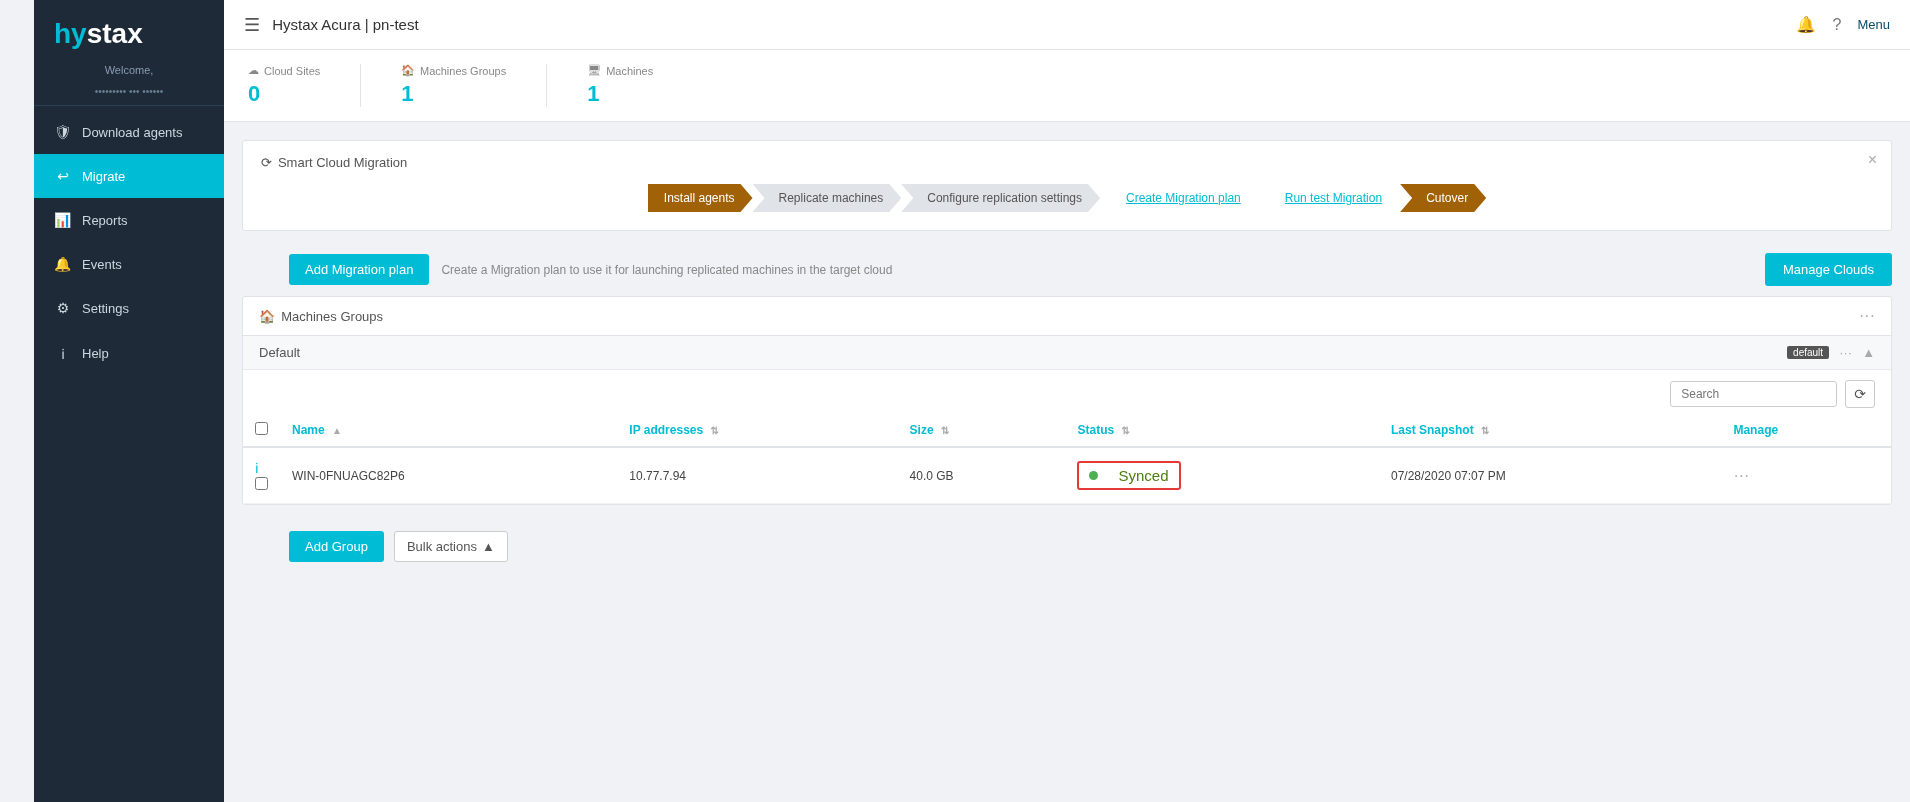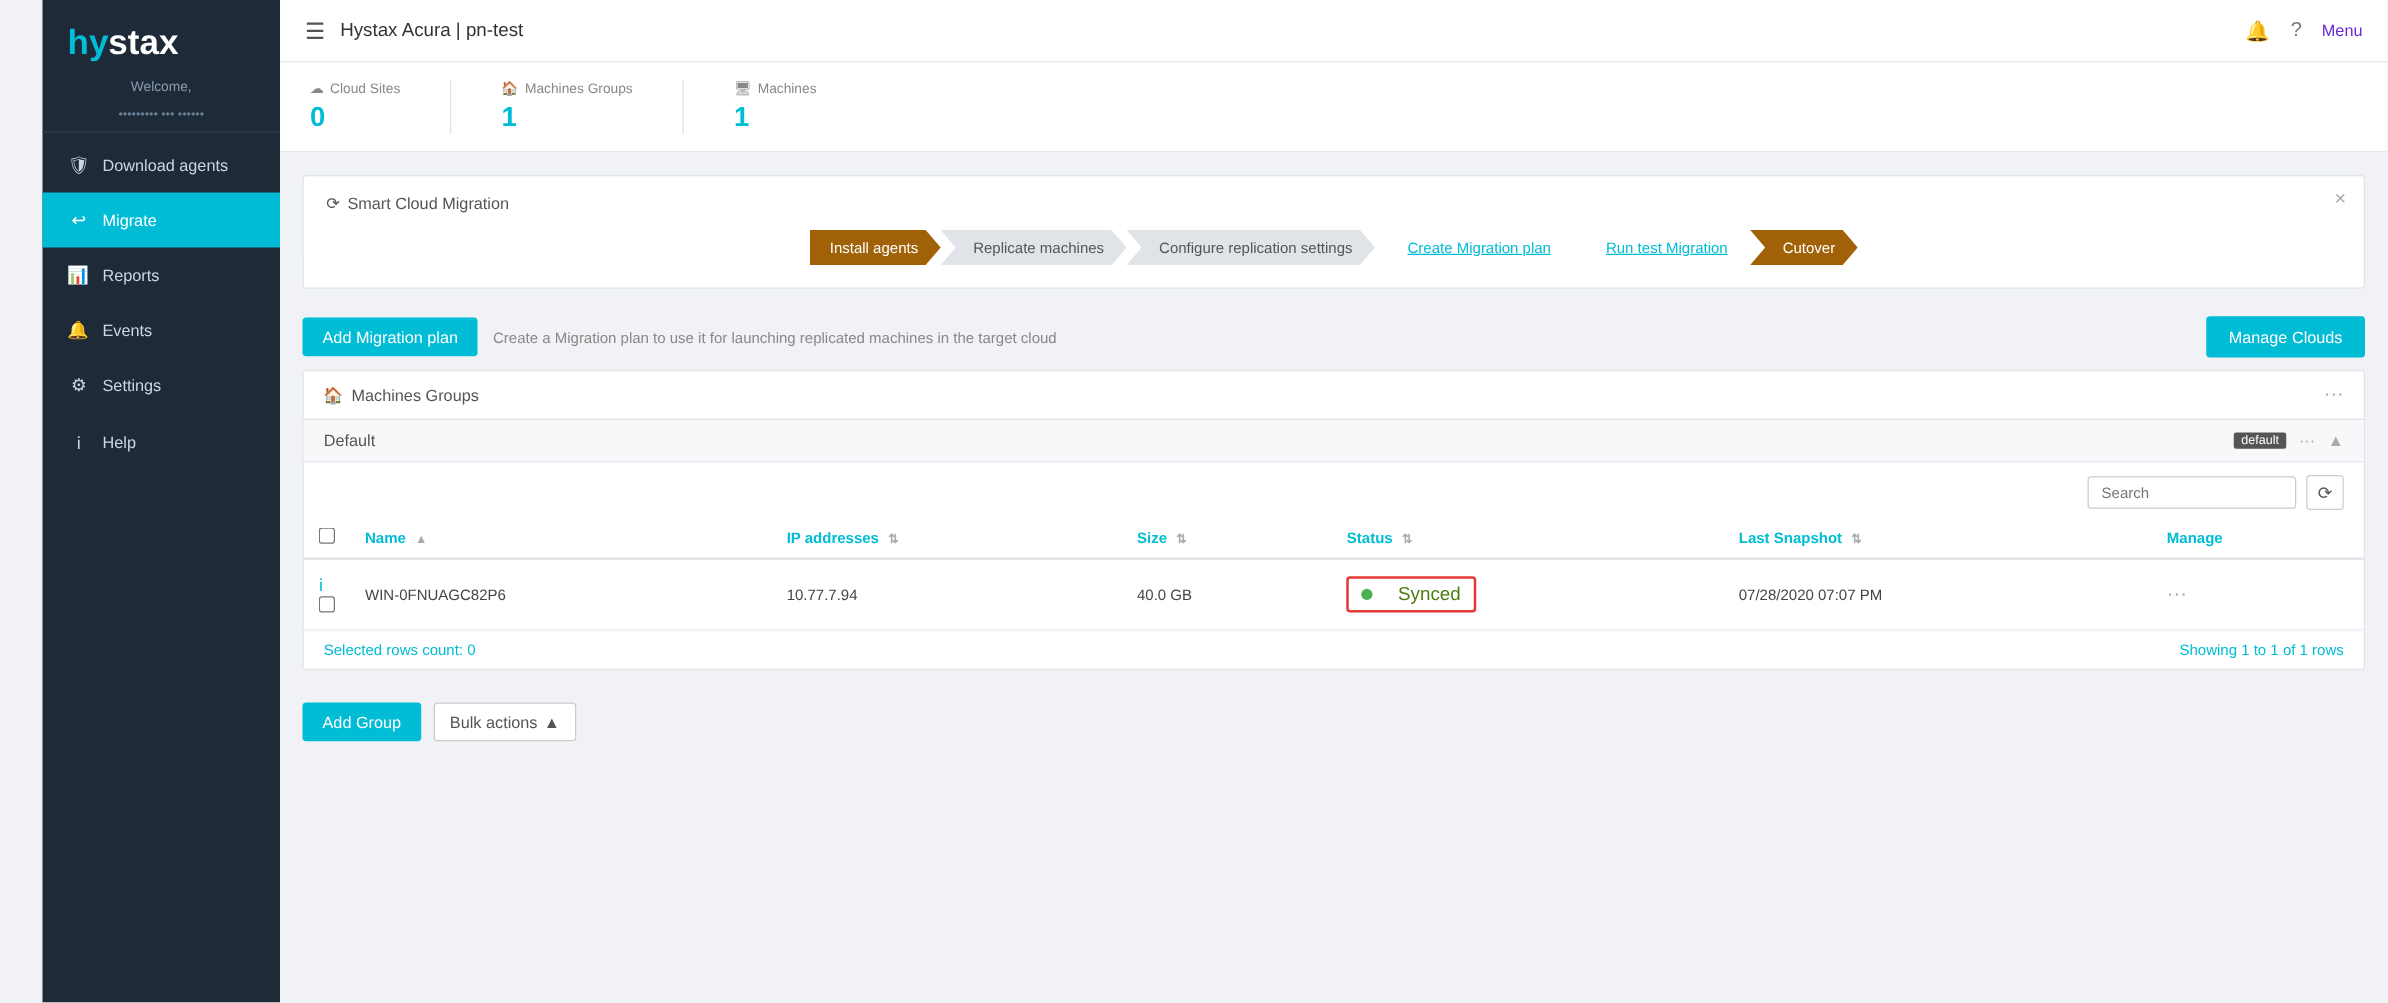--- a/index.html
+++ b/index.html
@@ -73,21 +73,21 @@
       display: flex;
       align-items: center;
       padding: 0 20px;
       border-bottom: 1px solid #e0e4e8;
       gap: 12px;
     }
     .topbar-menu-icon { font-size: 18px; color: #555; cursor: pointer; }
     .topbar-title { font-size: 15px; color: #333; font-weight: 500; }
     .topbar-right { margin-left: auto; display: flex; align-items: center; gap: 16px; }
     .topbar-icon { font-size: 16px; color: #777; cursor: pointer; }
-    .topbar-menu-label { font-size: 13px; color: #6d28d9; cursor: pointer; }
+    .topbar-menu-label { font-size: 13px; color: #0c4a6e; cursor: pointer; }
 
     
     .stats-bar {
       background: #fff;
       display: flex;
       padding: 14px 24px;
       border-bottom: 1px solid #e0e4e8;
       gap: 0;
     }
     .stat-item {
@@ -172,20 +172,21 @@
     }
     .action-left { display: flex; align-items: center; gap: 12px; }
     .btn-primary {
       background: #00bcd4;
       color: #fff;
       border: none;
       padding: 8px 16px;
       border-radius: 3px;
       cursor: pointer;
       font-size: 13px;
+      margin-left: 47px;
     }
     .action-hint { font-size: 12px; color: #888; }
     .btn-manage-clouds {
       background: #00bcd4;
       color: #fff;
       border: none;
       padding: 9px 18px;
       border-radius: 3px;
       cursor: pointer;
       font-size: 13px;
@@ -514,24 +515,20 @@
                 </span>
               </td>
               <td>07/28/2020 07:07 PM</td>
               <td>
                 <span class="row-actions">···</span>
               </td>
             </tr>
           </tbody>
         </table>
 
-        <div class="table-footer">
-          <span class="selected-count">Selected rows count: 0</span>
-          <span class="showing-text">Showing 1 to 1 of 1 rows</span>
-        </div>
       </div>
     </div>
 
     <div class="bottom-bar">
       <button class="btn-primary">Add Group</button>
       <button class="btn-bulk">
         <span>Bulk actions</span>
         <span>▲</span>
       </button>
     </div>

